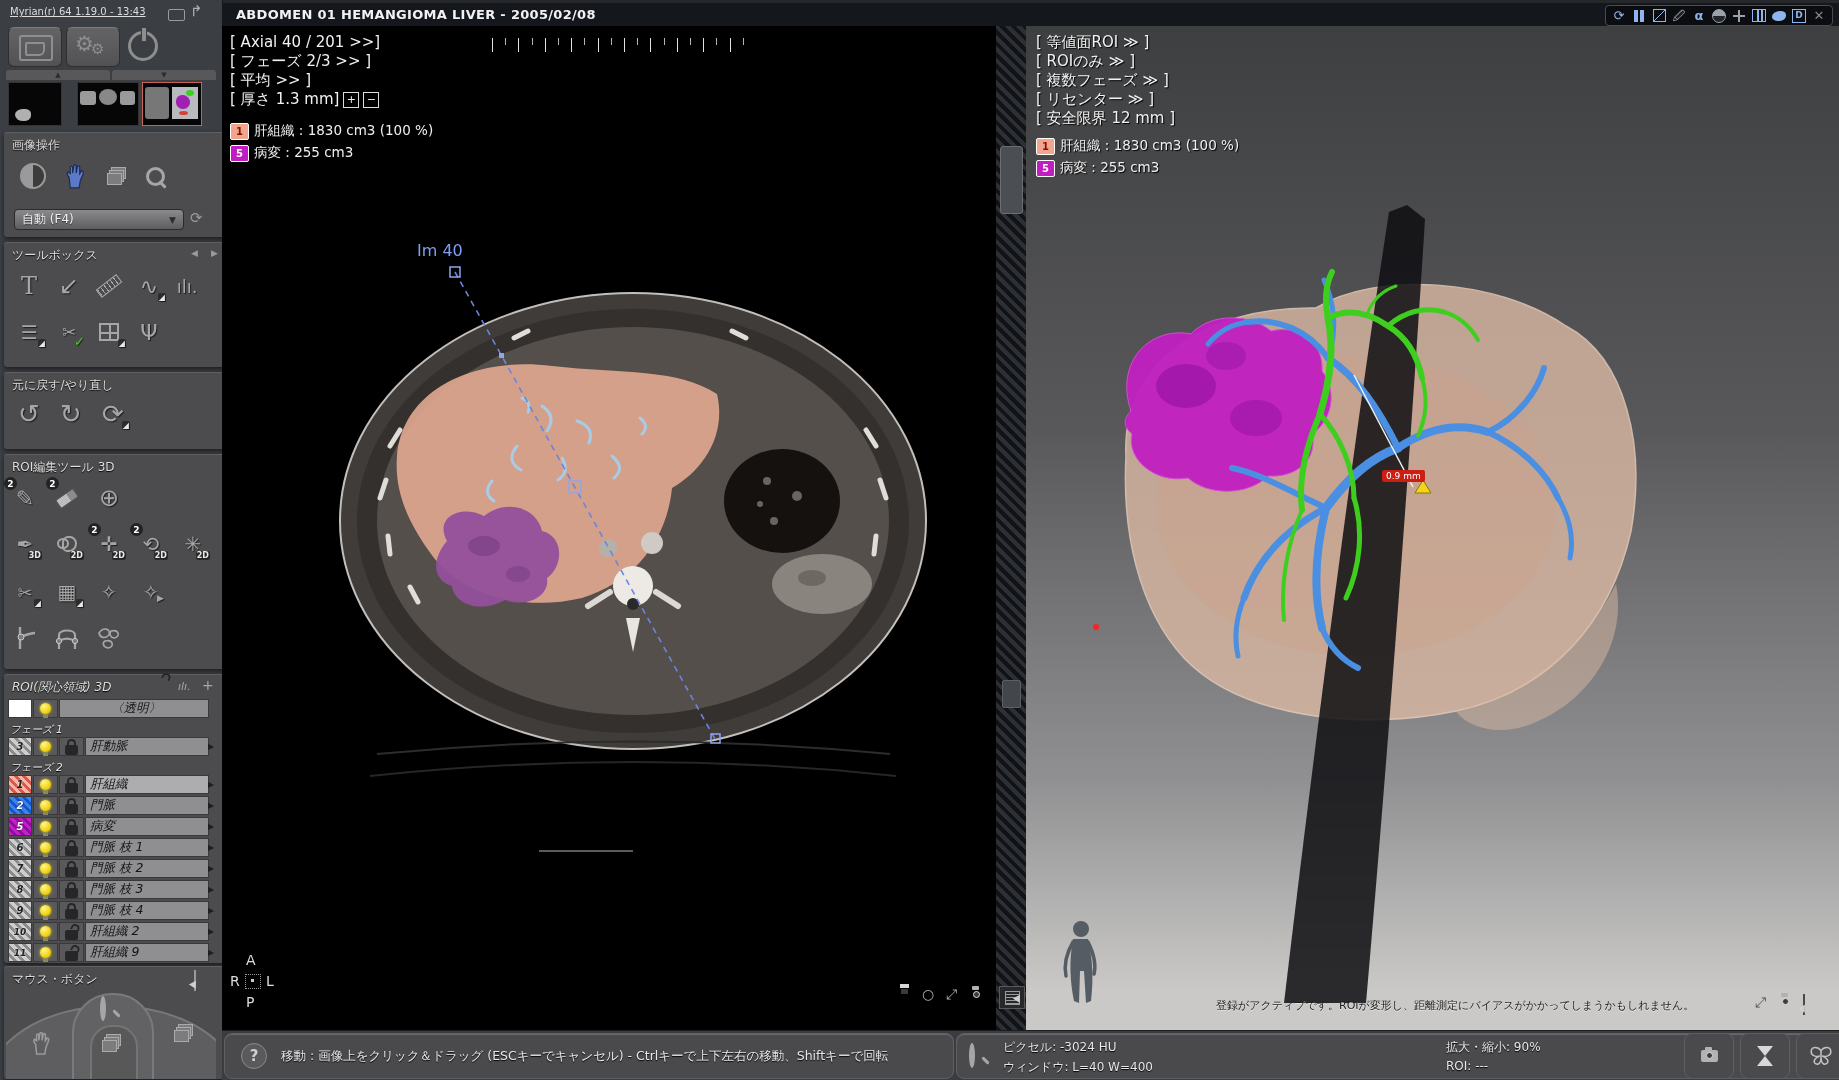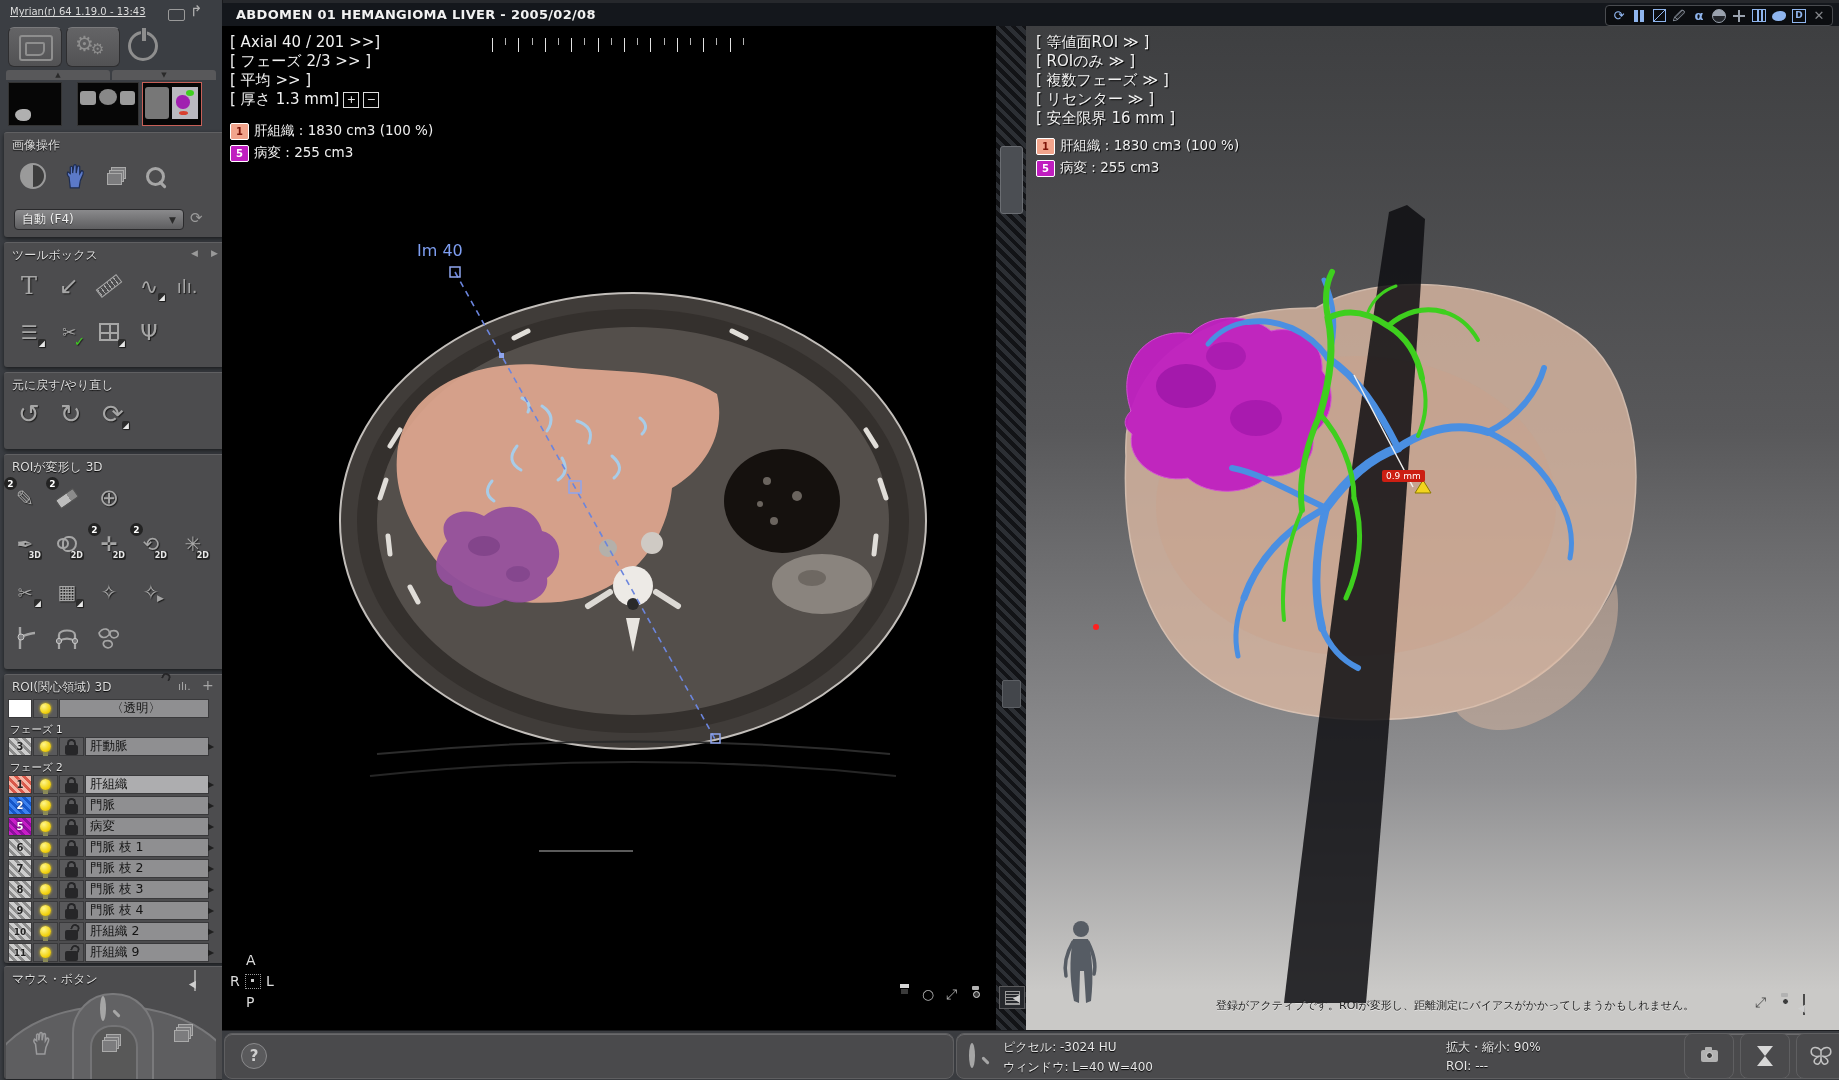--- a/index.html
+++ b/index.html
@@ -231,21 +231,21 @@
     <div class="tool" style="left:50px;top:24px;font-size:26px;">
         <span>↻</span>
       </div>
     <div class="tool" style="left:92px;top:24px;font-size:26px;">
         <span>⟳</span>
         <small>◢</small>
       </div>
   </div>
 
   <div class="sec" style="top:454px;height:214px;">
-    <div class="sec-title">ROIが変形し 3D</div>
+    <div class="sec-title">ROI編集ツール 3D</div>
     <div class="tool" style="left:4px;top:26px;font-size:22px;">
         <span>✎</span>
         <span class="badge2">2</span>
       </div>
     <div class="tool" style="left:46px;top:26px;">
         <span class="ic-eraser"></span>
         <span class="badge2">2</span>
       </div>
     <div class="tool" style="left:88px;top:26px;font-size:24px;">
         <span>⊕</span>
@@ -300,21 +300,21 @@
           <circle cx="21" cy="16" r="2.6" fill="#7c7c7e" stroke="#c8c8c8"></circle>
       </svg>
     </div>
     <div class="tool" style="left:88px;top:166px;">
       <svg width="28" height="26" viewBox="0 0 28 26">
         <path d="M4 8 C8 2 16 3 14 10 C10 14 5 13 4 8 Z M16 6 C24 4 26 12 19 13 C15 12 14 9 16 6 Z M10 16 C18 14 20 22 13 23 C8 22 7 18 10 16 Z" stroke="#a6a6a6" stroke-width="1.6" fill="none"></path>
       </svg>
     </div>
   </div>
 
-  <div class="sec" style="top:674px;height:288px;">
+  <div class="sec" style="top:674px;height:288px;font-style:italic;">
     <div class="sec-title">ROI(関心領域) 3D</div>
     <div class="abs" style="left:152px;top:4px;"><span class="ic-lock open" style="background:#8a8a8c;"></span></div>
     <div class="abs" style="left:174px;top:5px;font-size:11px;color:#a6a6a6;">ılı.</div>
     <div class="abs" style="left:198px;top:2px;font-size:14px;color:#a6a6a6;">+</div>
 
     <div class="roi-row" style="top:24px;">
       <div class="cell sw sw-white"></div>
       <div class="cell cb">
           <span class="ic-bulb"></span>
         </div>
@@ -645,41 +645,42 @@
       <circle cx="55" cy="903" r="8"></circle>
       <path d="M 47 913 C 43 935 44 955 48 975 L 53 977 L 54 945 L 58 945 L 60 977 L 65 975 C 68 950 66 930 62 913 Z"></path>
       <path d="M 47 916 C 40 928 38 940 40 950 M 62 916 C 68 928 70 940 68 948" stroke="#565c64" stroke-width="3.5" fill="none" stroke-linecap="round"></path>
     </g>
   </svg>
 
   <div class="ovl" style="left:10px;top:7px;">[ 等値面ROI ≫ ]</div>
   <div class="ovl" style="left:10px;top:26px;">[ ROIのみ ≫ ]</div>
   <div class="ovl" style="left:10px;top:45px;">[ 複数フェーズ ≫ ]</div>
   <div class="ovl" style="left:10px;top:64px;">[ リセンター ≫ ]</div>
-  <div class="ovl" style="left:10px;top:83px;">[ 安全限界 16 mm ]</div>
+  <div class="ovl" style="left:10px;top:83px;">[ 安全限界 12 mm ]</div>
 
   <span class="mbadge mb-pink" style="left:10px;top:112px;">1</span>
   <div class="mtext" style="left:34px;top:111px;">肝組織 : 1830 cm3 (100 %)</div>
   <span class="mbadge mb-mag" style="left:10px;top:134px;">5</span>
   <div class="mtext" style="left:34px;top:133px;">病変 : 255 cm3</div>
 
   <div class="abs" style="left:356px;top:444px;background:#cc1e12;color:#fff;font-size:9px;padding:1px 4px;border-radius:2px;white-space:nowrap;">0.9 mm</div>
 
   <div class="abs" style="left:190px;top:972px;font-size:11px;color:#1e1e1e;text-shadow:0 1px 0 rgba(255,255,255,.55);white-space:nowrap;">登録がアクティブです。ROIが変形し、距離測定にバイアスがかかってしまうかもしれません。</div>
 
   <div class="abs" style="left:729px;top:968px;font-size:14px;color:#4a4a4a;">⤢</div>
   <div class="abs" style="left:751px;top:970px;"><span class="ic-cam" style="background:#5a5a5a;"></span></div>
   <div class="abs" style="left:777px;top:969px;"><span class="ic-curmenu" style="border-color:#4a4a4a;background:repeating-linear-gradient(#0000 0 2px,#4a4a4a 2px 3px);"></span></div>
 </div>
 
 <div id="status-bar" class="abs">
   <div class="sb-panel" style="left:2px;width:728px;">
     <div class="abs" style="left:16px;top:9px;">
         <span class="qmark">?</span>
       </div>
+    <div class="sb-text" style="left:56px;top:14px;font-size:12.5px;">移動 : 画像上をクリック＆ドラッグ (ESCキーでキャンセル) - Ctrlキーで上下左右の移動、Shiftキーで回転</div>
   </div>
   <div class="sb-panel" style="left:734px;width:936px;">
     <div class="abs" style="left:12px;top:12px;"><span class="ic-mag"></span></div>
     <div class="sb-text" style="left:46px;top:5px;">ピクセル: -3024 HU</div>
     <div class="sb-text" style="left:46px;top:25px;">ウィンドウ: L=40 W=400</div>
     <div class="sb-text" style="left:489px;top:5px;">拡大・縮小: 90%</div>
     <div class="sb-text" style="left:489px;top:25px;text-align:right;">ROI: ---</div>
   </div>
   <div class="sb-btn" style="left:1462px;">
       <span class="ic-cam"></span>

